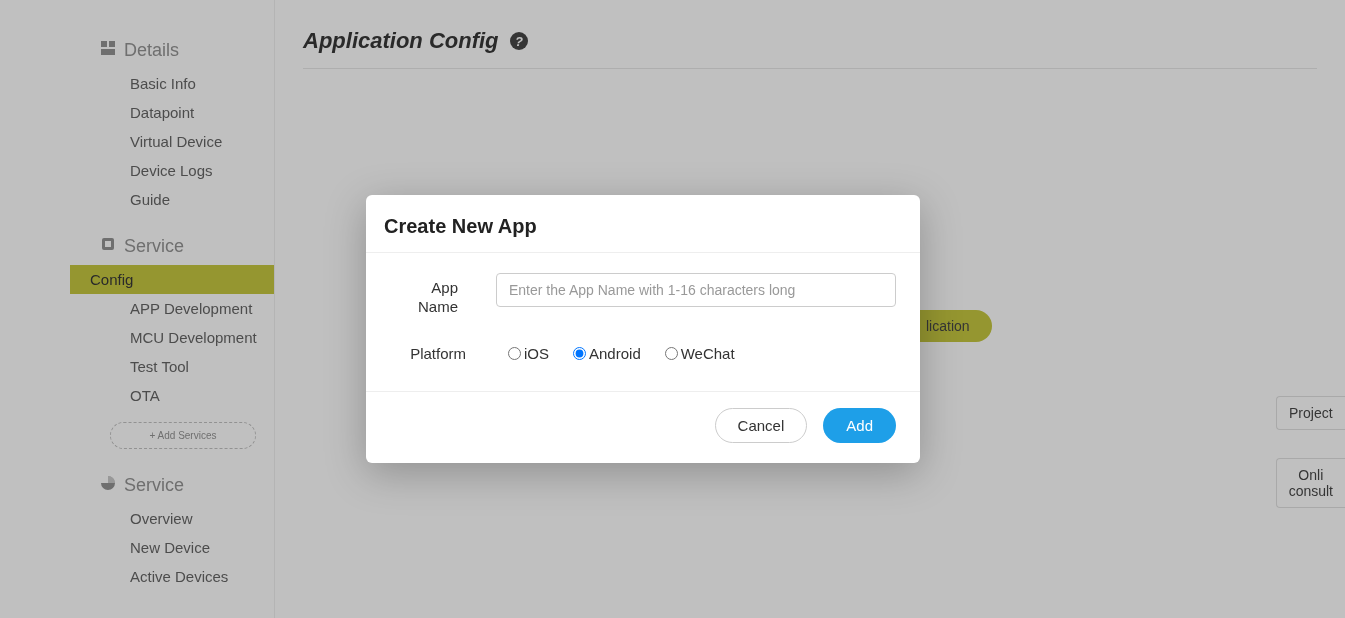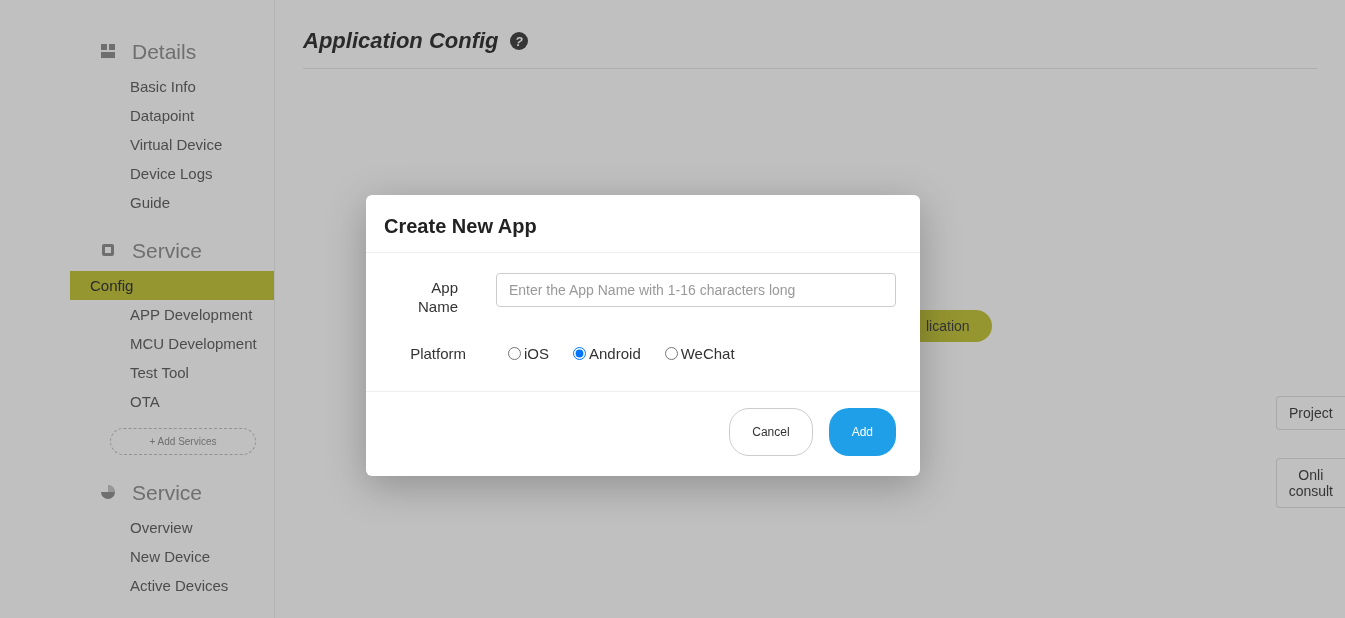--- a/index.html
+++ b/index.html
@@ -22,24 +22,24 @@
   .sidebar {
     width: 205px;
     background: #fff;
     border-right: 1px solid #eee;
     padding-top: 32px;
     flex-shrink: 0;
   }
   .section-header {
     display: flex;
     align-items: center;
-    gap: 16px;
+    gap: 8px;
     padding: 8px 14px 8px 30px;
     color: #888;
-    font-size: 21px;
+    font-size: 18px;
     font-weight: 400;
   }
   .section-header svg { fill: #888; }
   .sidebar-item {
     padding: 6px 14px 6px 60px;
     color: #555;
     font-size: 15px;
     cursor: pointer;
   }
   .sidebar-item.active {
@@ -184,22 +184,22 @@
   }
   .radio-opt input { cursor: pointer; }
   .modal-footer {
     padding: 16px 24px 20px 24px;
     display: flex;
     justify-content: flex-end;
     gap: 16px;
   }
   .btn {
     border-radius: 20px;
-    padding: 16px 22px;
-    font-size: 12px;
+    padding: 8px 22px;
+    font-size: 15px;
     cursor: pointer;
     border: 1px solid transparent;
   }
   .btn-default {
     background: #fff;
     border-color: #ccc;
     color: #333;
   }
   .btn-primary {
     background: #1e9fe8;

